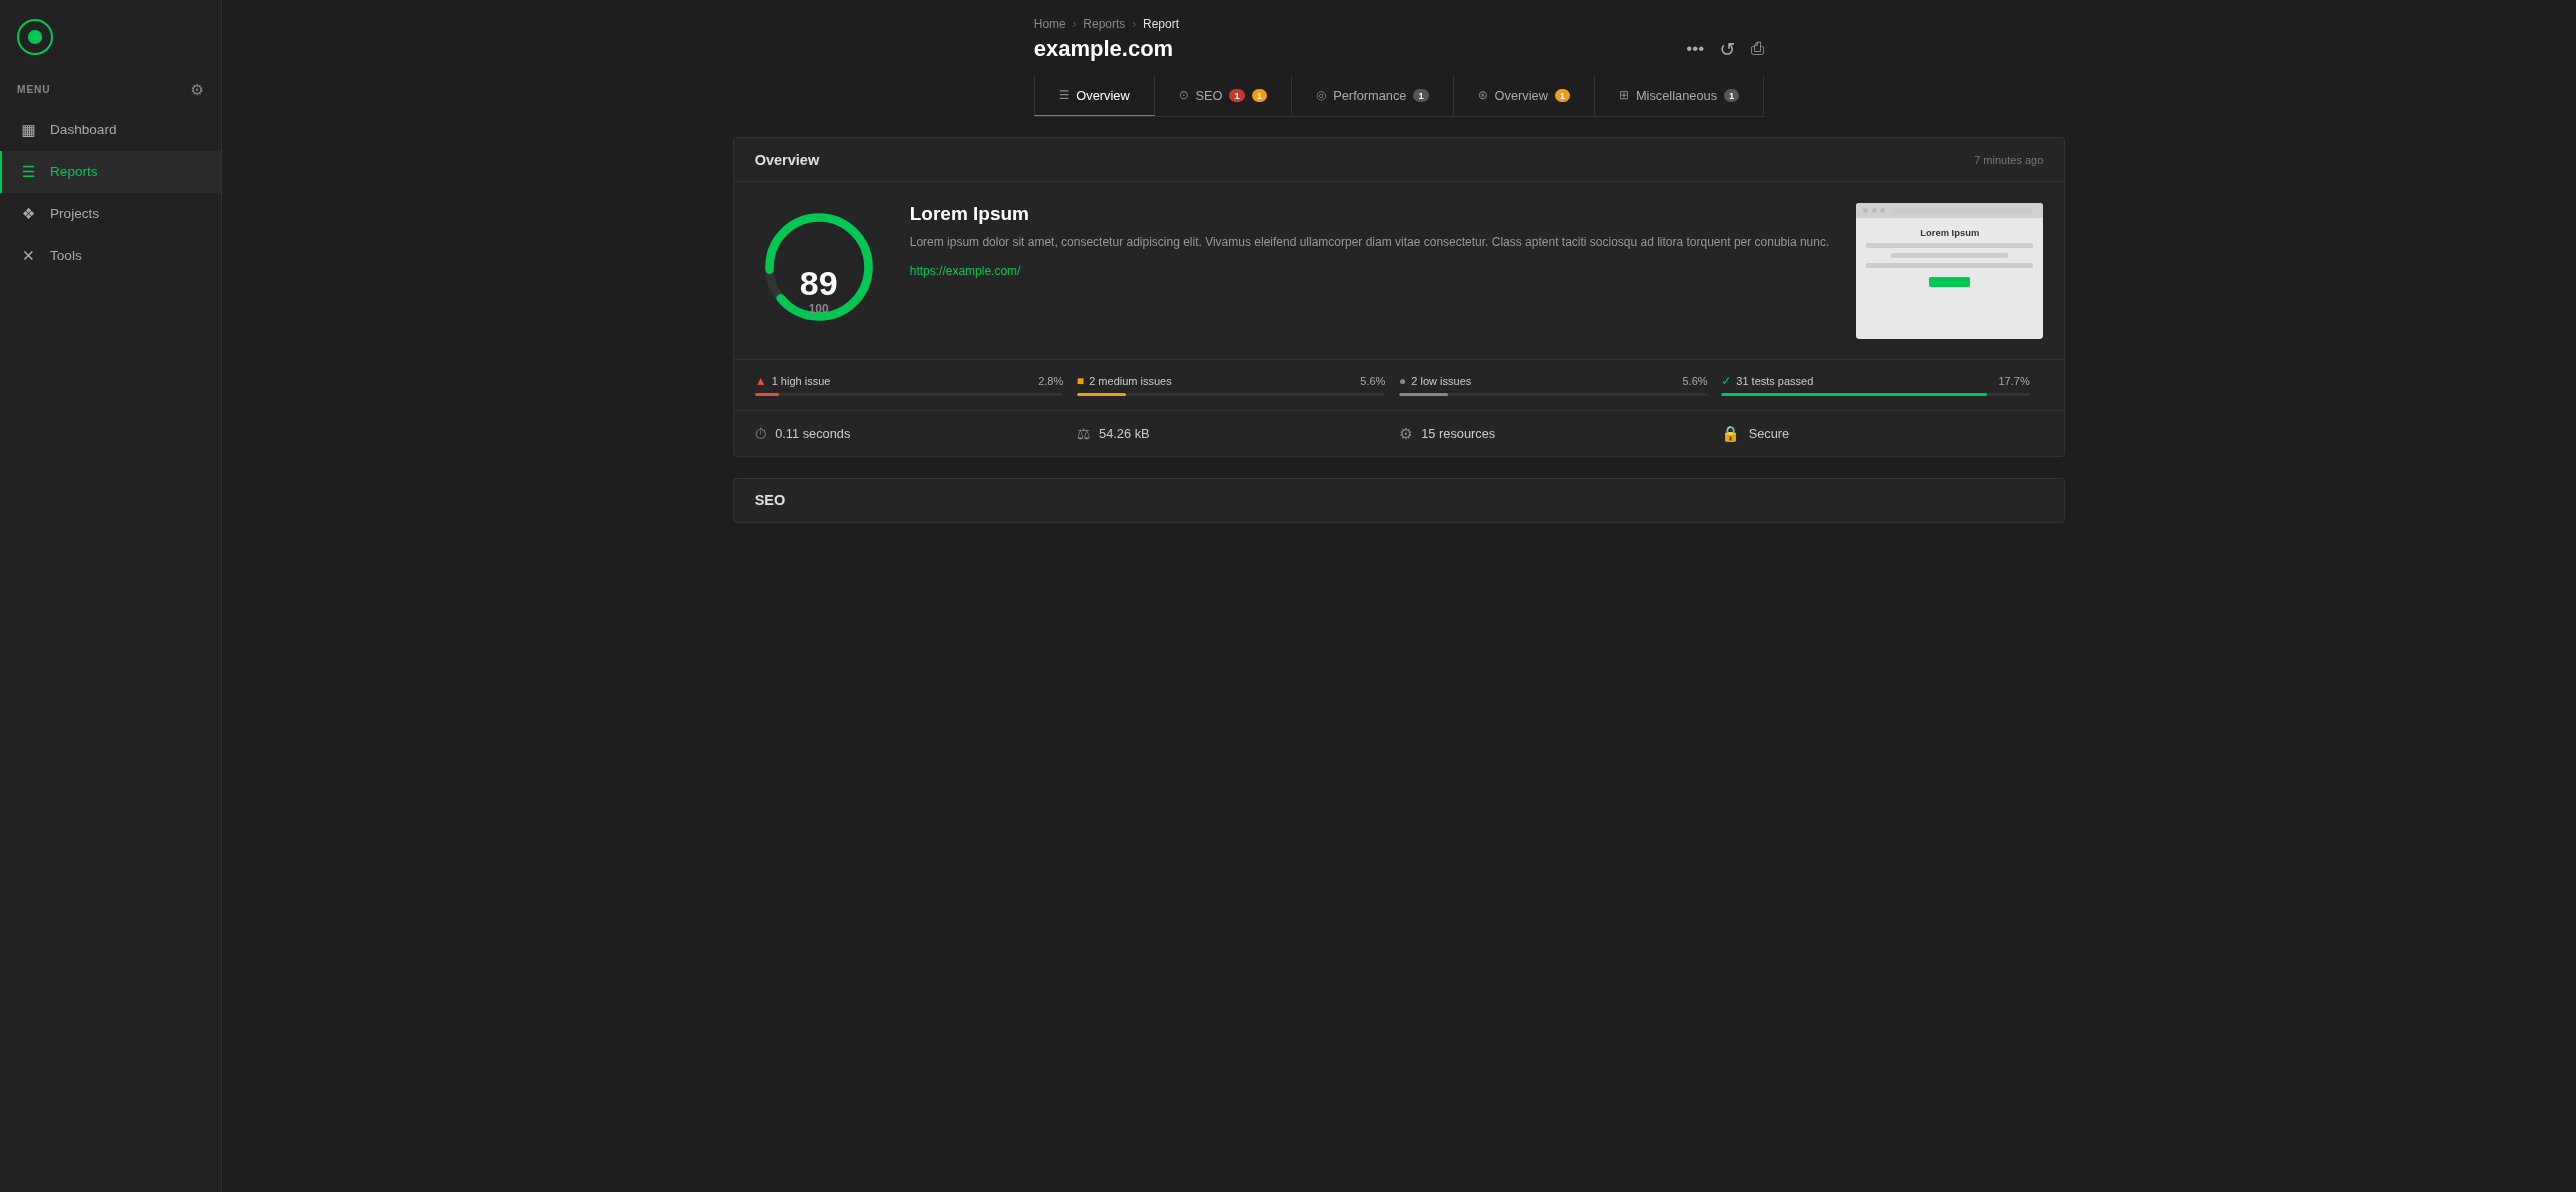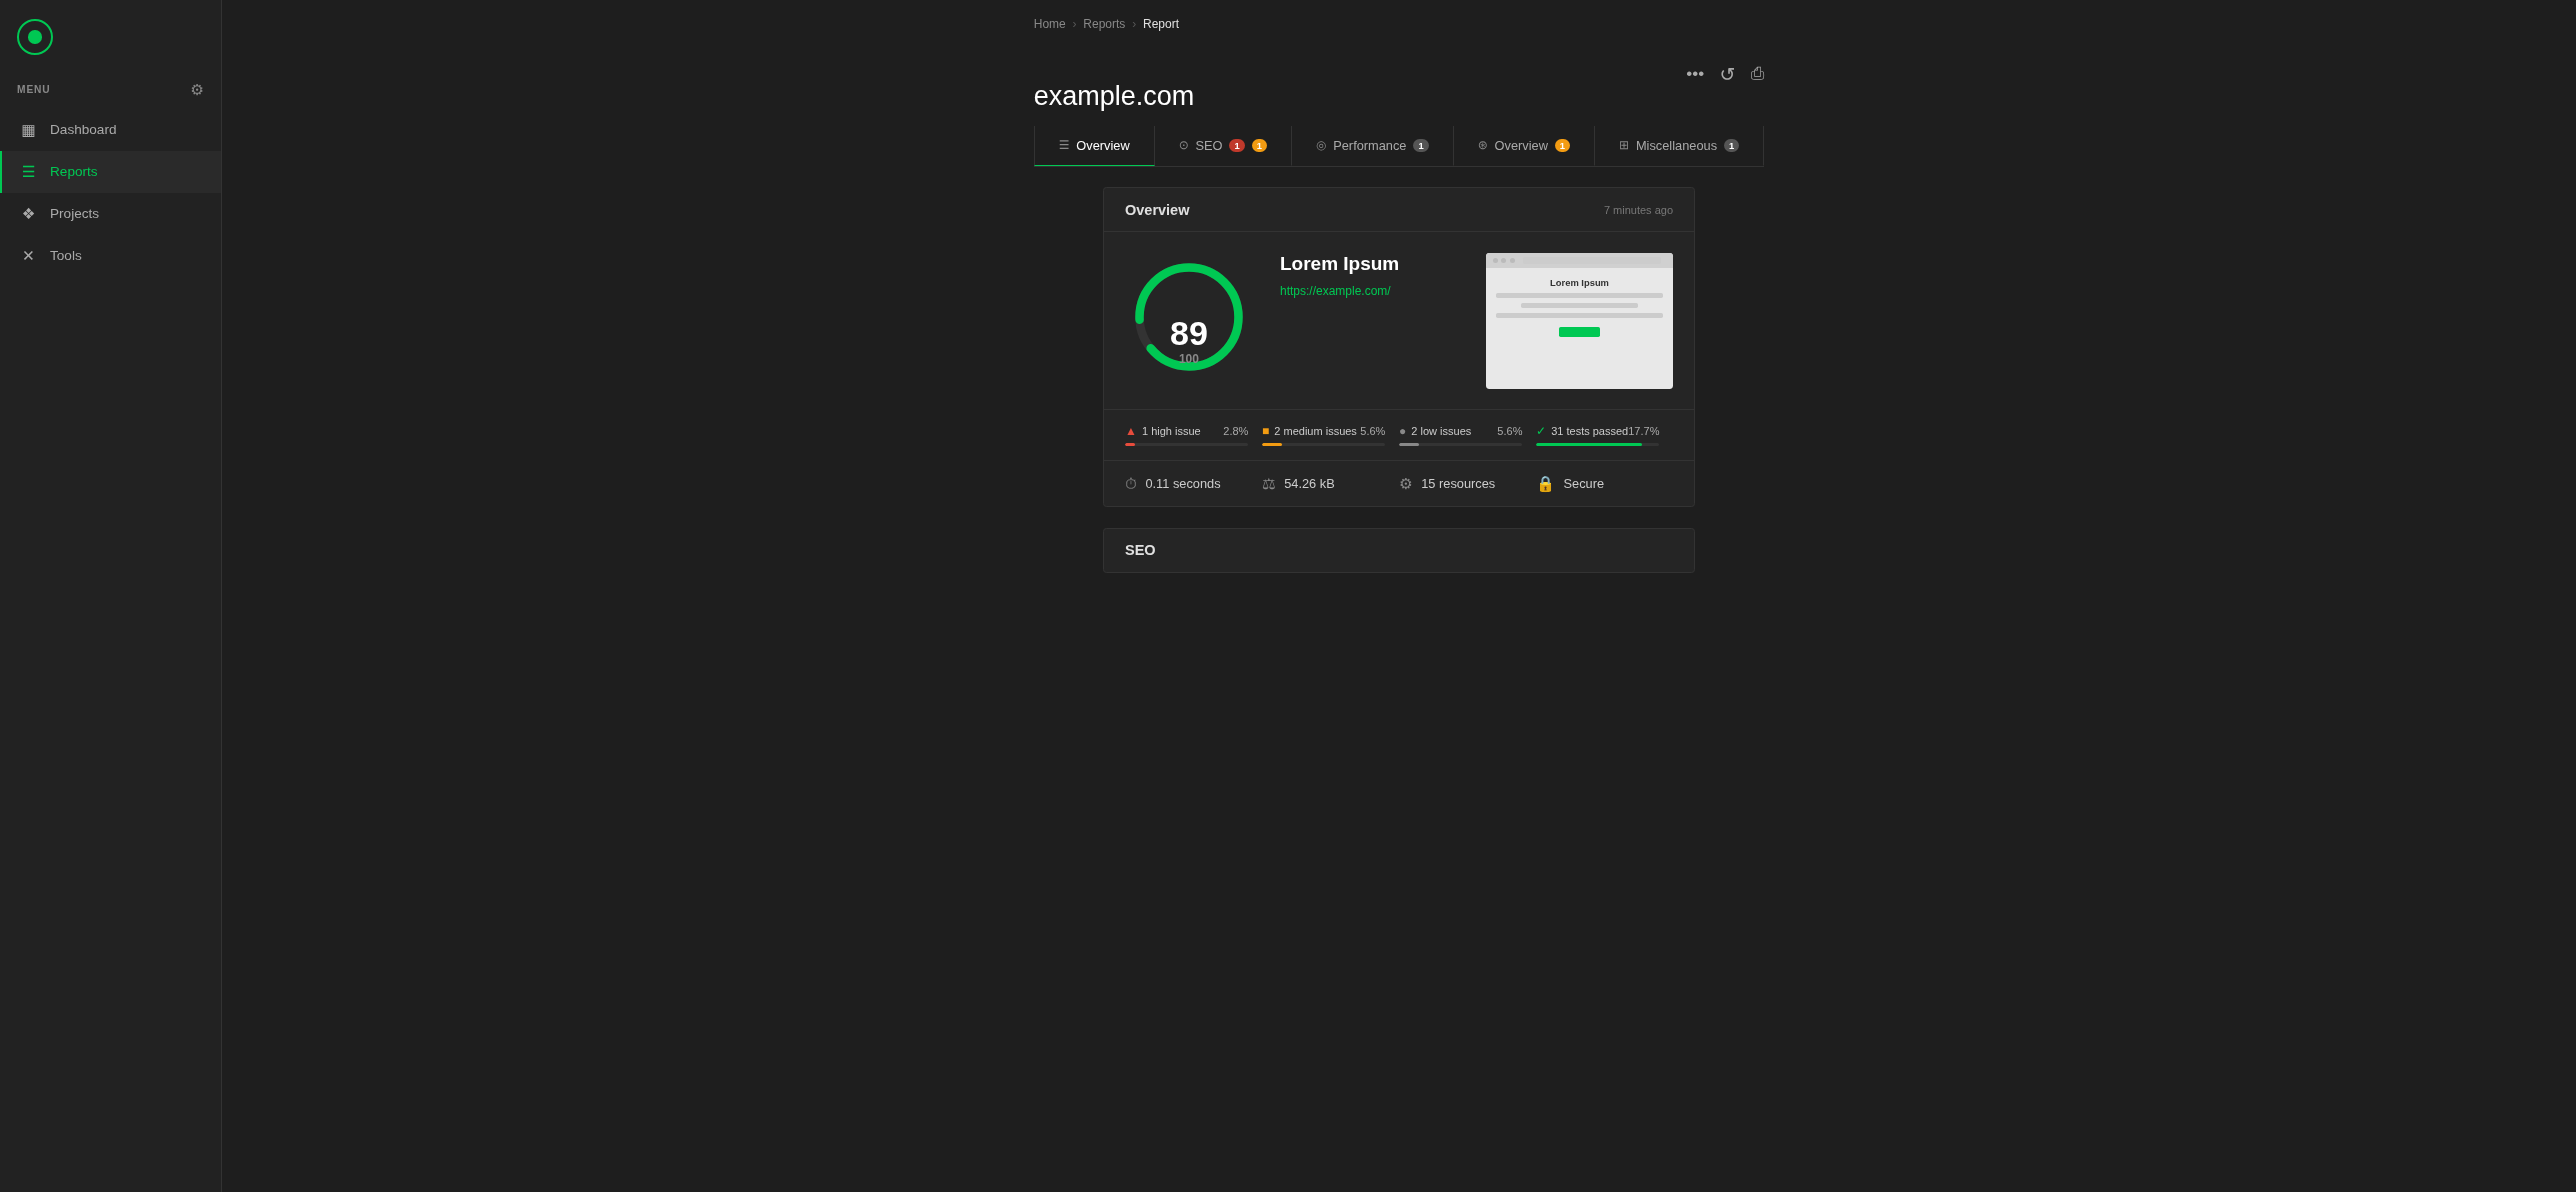--- a/index.html
+++ b/index.html
@@ -102,24 +102,23 @@
     }
     .breadcrumb-sep { color: #555; }
     .breadcrumb-current { color: #e0e0e0; font-weight: 500; }
     .page-title-row {
       display: flex;
       align-items: center;
       justify-content: space-between;
       margin-bottom: 13.6px;
     }
     .page-title {
-      font-size: 27px;
-      font-weight: 400;
+      font-size: 22px;
+      font-weight: 700;
       color: #fff;
-      margin-top: 45px;
     }
     .header-actions {
       display: flex;
       align-items: center;
       gap: 15.3px;
     }
     .header-action-btn {
       background: none;
       border: none;
       color: #aaa;
@@ -491,20 +490,21 @@
             <circle cx="75" cy="75" r="58" fill="none" stroke="#00c853" stroke-width="10" stroke-dasharray="324.2 36.4" stroke-dashoffset="91" stroke-linecap="round" transform="rotate(-90 75 75)"></circle>
           </svg>
           <div class="gauge-text">
             <div class="gauge-score">89</div>
             <div class="gauge-max">100</div>
           </div>
         </div>
 
         <div class="overview-info">
           <div class="overview-site-name">Lorem Ipsum</div>
+          <div class="overview-desc">Lorem ipsum dolor sit amet, consectetur adipiscing elit. Vivamus eleifend ullamcorper diam vitae consectetur. Class aptent taciti sociosqu ad litora torquent per conubia nunc.</div>
           <a class="overview-link" href="#">https://example.com/</a>
         </div>
 
         <div class="preview-thumb">
           <div class="thumb-topbar">
             <div class="thumb-dot"></div>
             <div class="thumb-dot"></div>
             <div class="thumb-dot"></div>
             <div class="thumb-url-bar"></div>
           </div>

